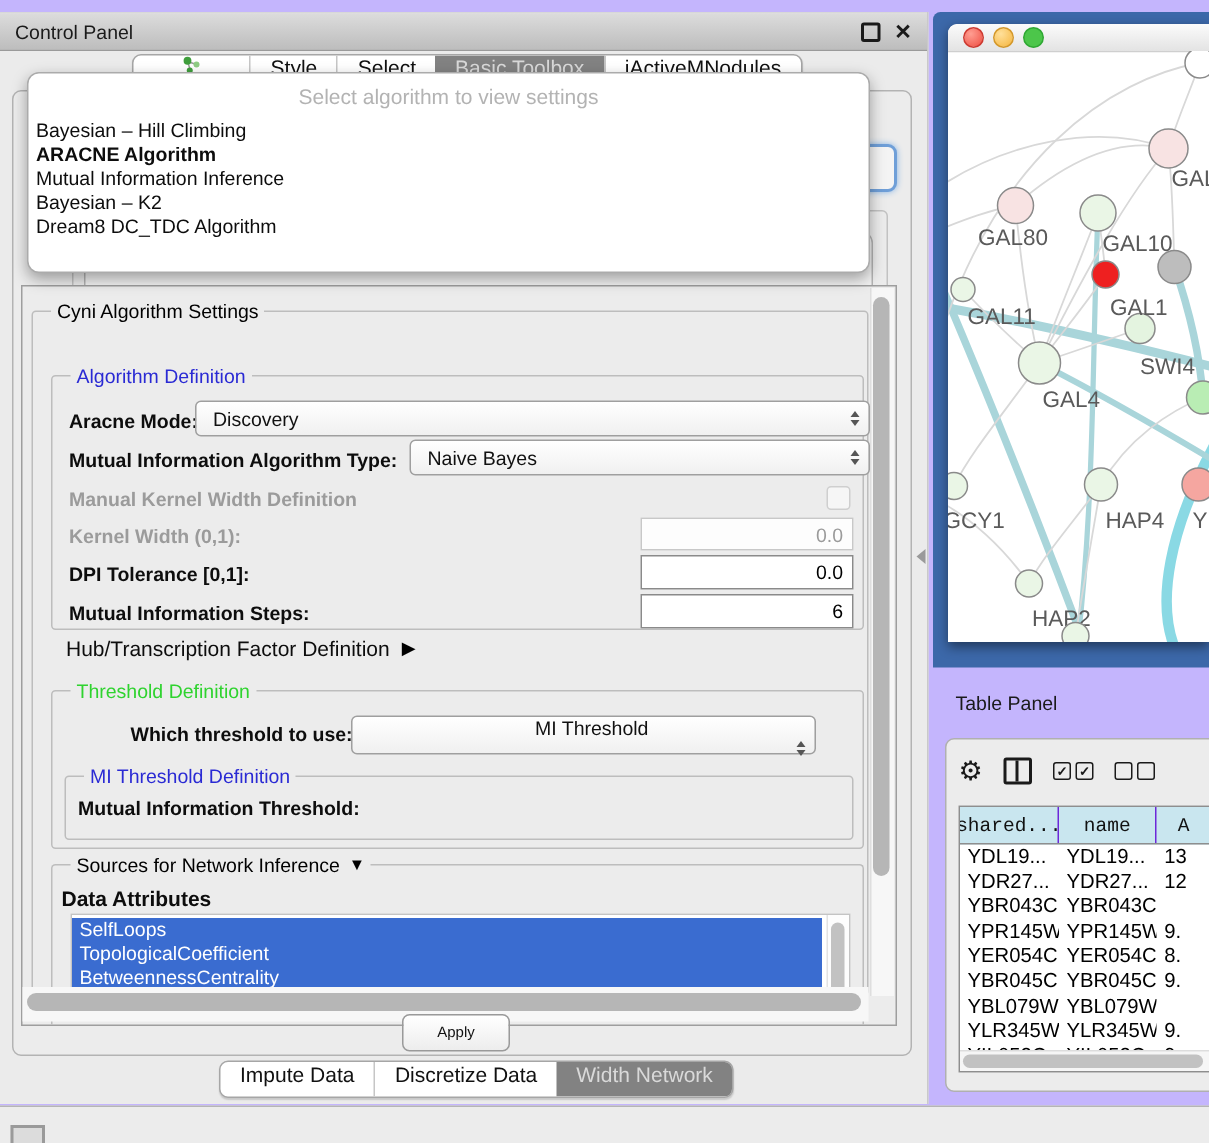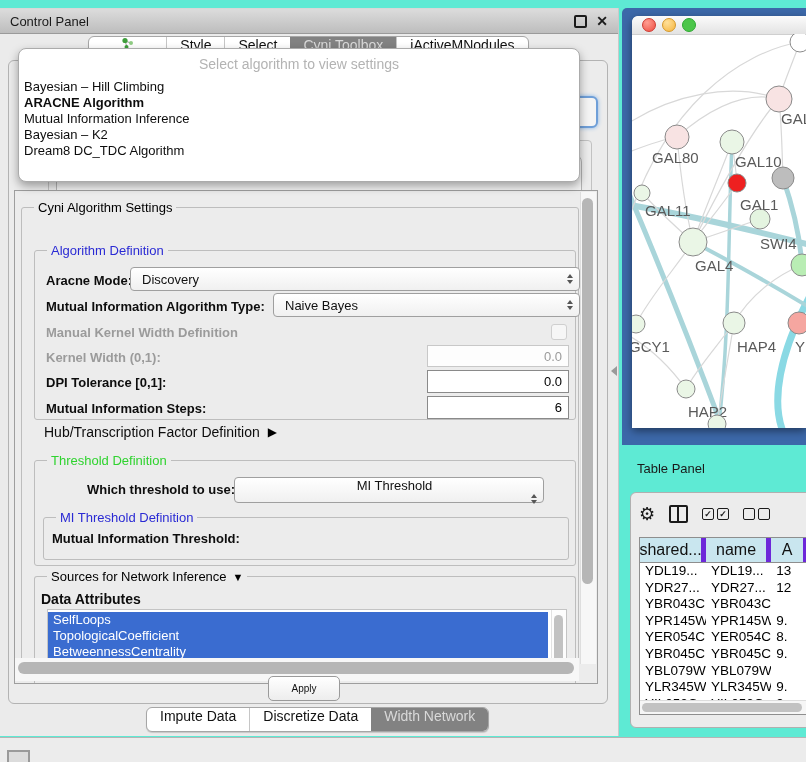--- a/index.html
+++ b/index.html
@@ -1,17 +1,17 @@
 <!DOCTYPE html>
 <html><head>
 <meta charset="utf-8">
 <style>
   html,body{margin:0;padding:0;}
   body{font-family:"Liberation Sans", sans-serif; background:#e9e9e9;}
-  #stage{position:relative;width:806px;height:762px;overflow:hidden;background:#5eead4;}
+  #stage{position:relative;width:806px;height:762px;overflow:hidden;background:#c4b5fd;}
   .abs{position:absolute;}
 
   
   .cp-window{left:0;top:8px;width:618px;height:728px;background:#ebebeb;border-right:1px solid #c9c9c9;}
   .cp-titlebar{left:0;top:0;width:618px;height:24px;background:linear-gradient(#dcdcdc,#bdbdbd);
     border-top:1px solid #d8d8d8;border-bottom:1px solid #9a9a9a;display:flex;align-items:center;}
   .cp-title{font-size:13px;color:#1a1a1a;margin-left:10px;}
   .tb-btn{width:16px;height:16px;display:flex;align-items:center;justify-content:center;color:#1a1a1a;font-weight:bold;}
   .float-glyph{width:9px;height:9px;border:2px solid #1a1a1a;border-radius:2px;}
   .close-glyph{font-size:14px;line-height:14px;}
@@ -94,21 +94,21 @@
   .tablepanel-title{left:637px;top:461px;font-size:13px;color:#1a1a1a;}
   .table-window{left:630px;top:492px;width:200px;height:234px;background:#ececec;border:1px solid #b0b0b0;border-radius:6px;}
   .tp-toolbar{position:absolute;left:8px;top:8px;height:26px;display:flex;align-items:center;gap:14px;}
   .gear{font-size:18px;color:#1a1a1a;line-height:18px;}
   .cols-icon{width:15px;height:14px;border:2px solid #1a1a1a;border-radius:2px;position:relative;}
   .cols-icon::after{content:"";position:absolute;left:6px;top:0;width:2px;height:14px;background:#1a1a1a;}
   .cb-pair{display:flex;gap:3px;}
   .cb{width:10px;height:10px;border:1.5px solid #1a1a1a;border-radius:2px;font-size:9px;line-height:10px;color:#1a1a1a;text-align:center;font-weight:bold;}
   .tp-table{position:absolute;left:8px;top:44px;width:168px;height:176px;background:#ffffff;border:1px solid #8e8e8e;overflow:hidden;}
   .tp-header{display:flex;height:24px;background:#c9e6ef;border-bottom:1px solid #8e8e8e;}
-  .tp-hcell{font-size:16px;color:#111;display:flex;align-items:center;justify-content:center;border-right:5px solid #6d28d9;box-sizing:border-box;white-space:nowrap;overflow:hidden;}
+  .tp-hcell{font-size:13px;color:#111;display:flex;align-items:center;justify-content:center;border-right:1px solid #6d28d9;box-sizing:border-box;white-space:nowrap;overflow:hidden;font-family:Liberation Mono, monospace;}
   .tp-row{display:flex;height:16.6px;}
   .tp-cell{font-size:13.5px;color:#000;padding-left:5px;box-sizing:border-box;white-space:nowrap;overflow:hidden;}
   .tp-hscroll{position:absolute;left:0px;bottom:0px;width:168px;height:13px;background:#f6f6f6;border-top:1px solid #ddd;}
   .tp-hthumb{position:absolute;left:2px;top:2px;width:160px;height:9px;background:#c2c2c2;border-radius:5px;}
 
   .bottom-strip{left:0;top:737px;width:806px;height:25px;background:#ececec;border-top:1px solid #b5b5b5;}
   .mini-icon{left:7px;top:750px;width:19px;height:12px;border:2px solid #9a9a9a;background:#dcdcdc;}
   .splitter{left:611px;top:366px;width:0;height:0;border-top:5px solid transparent;border-bottom:5px solid transparent;border-right:6px solid #9a9a9a;}
 </style>
 </head>
@@ -140,21 +140,21 @@
             </svg></span>
           <span>Network</span>
         </div>
         <div class="tab">
           <span>Style</span>
         </div>
         <div class="tab">
           <span>Select</span>
         </div>
         <div class="tab selected">
-          <span>Cyni Toolbox</span>
+          <span>Basic Toolbox</span>
         </div>
         <div class="tab">
           <span>jActiveMNodules</span>
         </div>
       </div>
 
     <div class="abs ghost-combo-focus"></div>
     <div class="abs ghost-group"></div>
     <div class="abs ghost-combo"></div>
 

